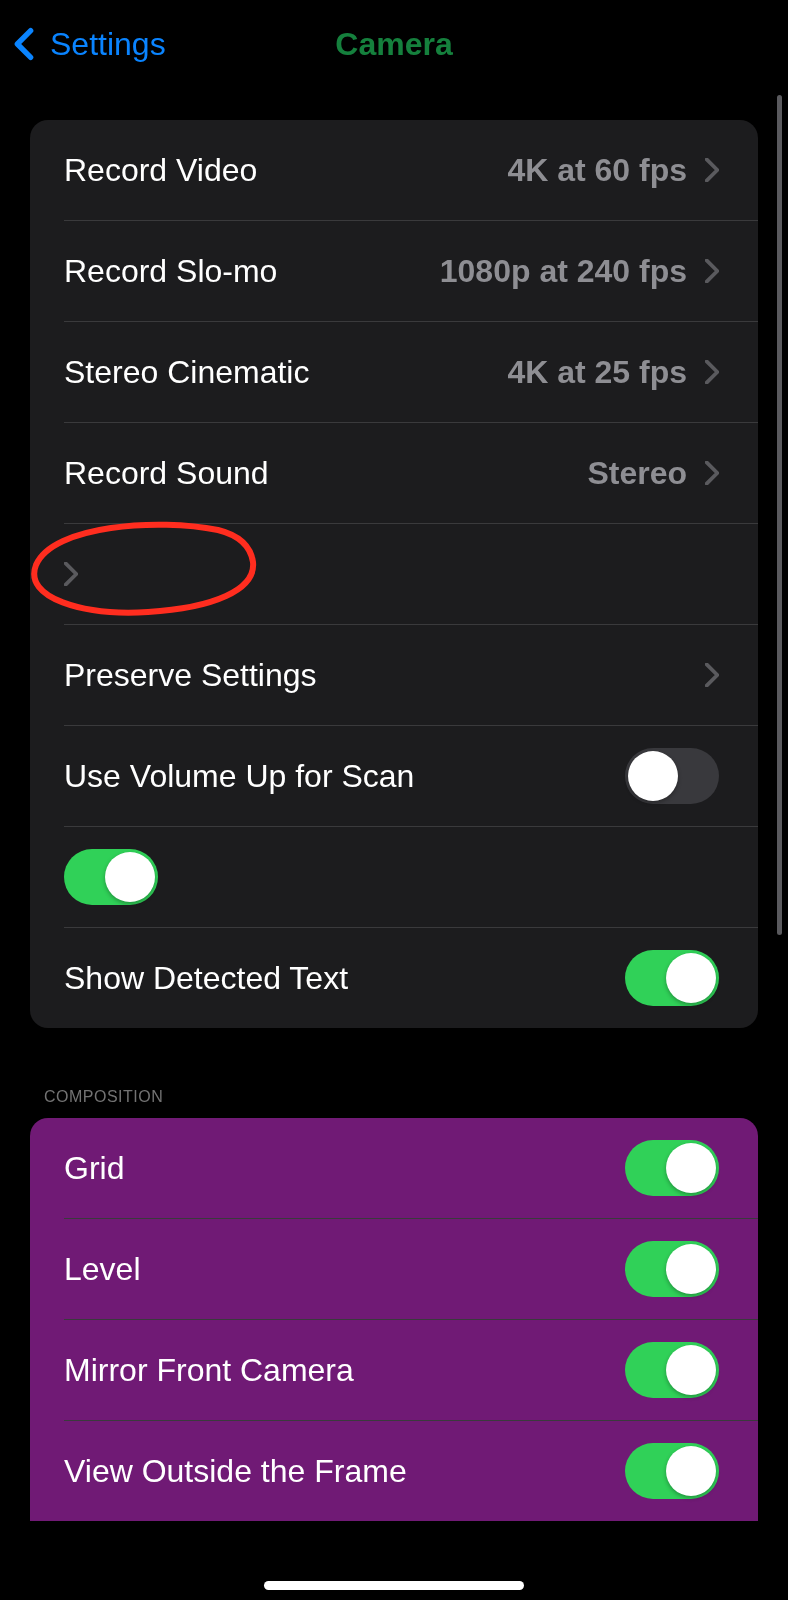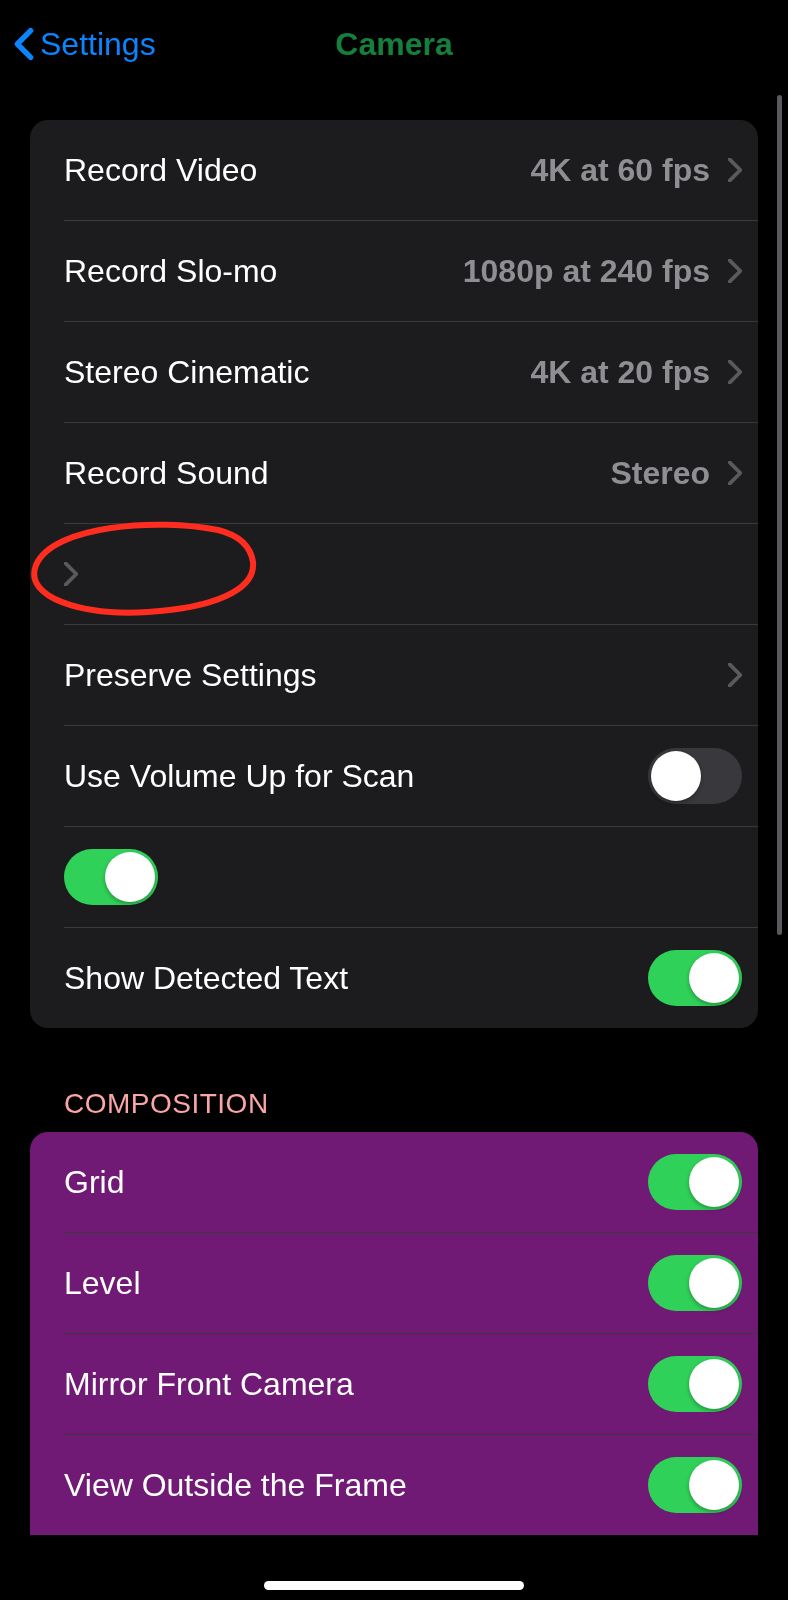--- a/index.html
+++ b/index.html
@@ -23,20 +23,21 @@
       height: 88px;
       padding: 0 14px;
       position: relative;
     }
     .back-button {
       display: flex;
       align-items: center;
       color: #0a84ff;
       font-size: 32px;
       cursor: pointer;
+      gap: 10px;
     }
     .back-chevron {
       width: 20px;
       height: 34px;
       margin-right: 6px;
     }
     .nav-title {
       position: absolute;
       left: 50%;
       transform: translateX(-50%);
@@ -50,43 +51,43 @@
     .scroll-indicator {
       position: absolute;
       right: 6px;
       top: 95px;
       width: 5px;
       height: 840px;
       background: #5a5a5e;
       border-radius: 3px;
     }
     .section-header {
-      color: #fca5a5;
-      font-size: 28px;
+      color: #737373;
+      font-size: 16px;
       letter-spacing: 0.5px;
-      padding: 20px 30px 12px 64px;
+      padding: 20px 30px 12px 44px;
       text-transform: uppercase;
     }
     .list-group {
       background: #1c1c1e;
       border-radius: 18px;
       margin: 32px 30px 0 30px;
       overflow: hidden;
     }
     .list-group-2 {
       background: #701a75;
       border-radius: 18px 18px 0 0;
       margin: 0 30px 0 30px;
       overflow: hidden;
     }
     .list-row {
       display: flex;
       align-items: center;
       height: 100px;
-      padding: 0 16px 0 34px;
+      padding: 0 39px 0 34px;
       cursor: pointer;
     }
     .row-divider {
       margin-left: 34px;
       height: 1px;
       background: #3a3a3c;
     }
     .row-label {
       flex: 1;
       font-size: 32px;
@@ -182,21 +183,21 @@
     <div class="list-row">
       <span class="row-label">Record Slo-mo</span>
       <span class="row-value">1080p at 240 fps</span>
       <svg class="chevron-right" viewBox="0 0 10 18">
           <path d="M1 1 L9 9 L1 17" stroke="#5a5a5e" stroke-width="2.8" fill="none" stroke-linecap="round" stroke-linejoin="round"></path>
         </svg>
     </div>
     <div class="row-divider"></div>
     <div class="list-row">
       <span class="row-label">Stereo Cinematic</span>
-      <span class="row-value">4K at 20 fps</span>
+      <span class="row-value">4K at 25 fps</span>
       <svg class="chevron-right" viewBox="0 0 10 18">
           <path d="M1 1 L9 9 L1 17" stroke="#5a5a5e" stroke-width="2.8" fill="none" stroke-linecap="round" stroke-linejoin="round"></path>
         </svg>
     </div>
     <div class="row-divider"></div>
     <div class="list-row">
       <span class="row-label">Record Sound</span>
       <span class="row-value">Stereo</span>
       <svg class="chevron-right" viewBox="0 0 10 18">
           <path d="M1 1 L9 9 L1 17" stroke="#5a5a5e" stroke-width="2.8" fill="none" stroke-linecap="round" stroke-linejoin="round"></path>

